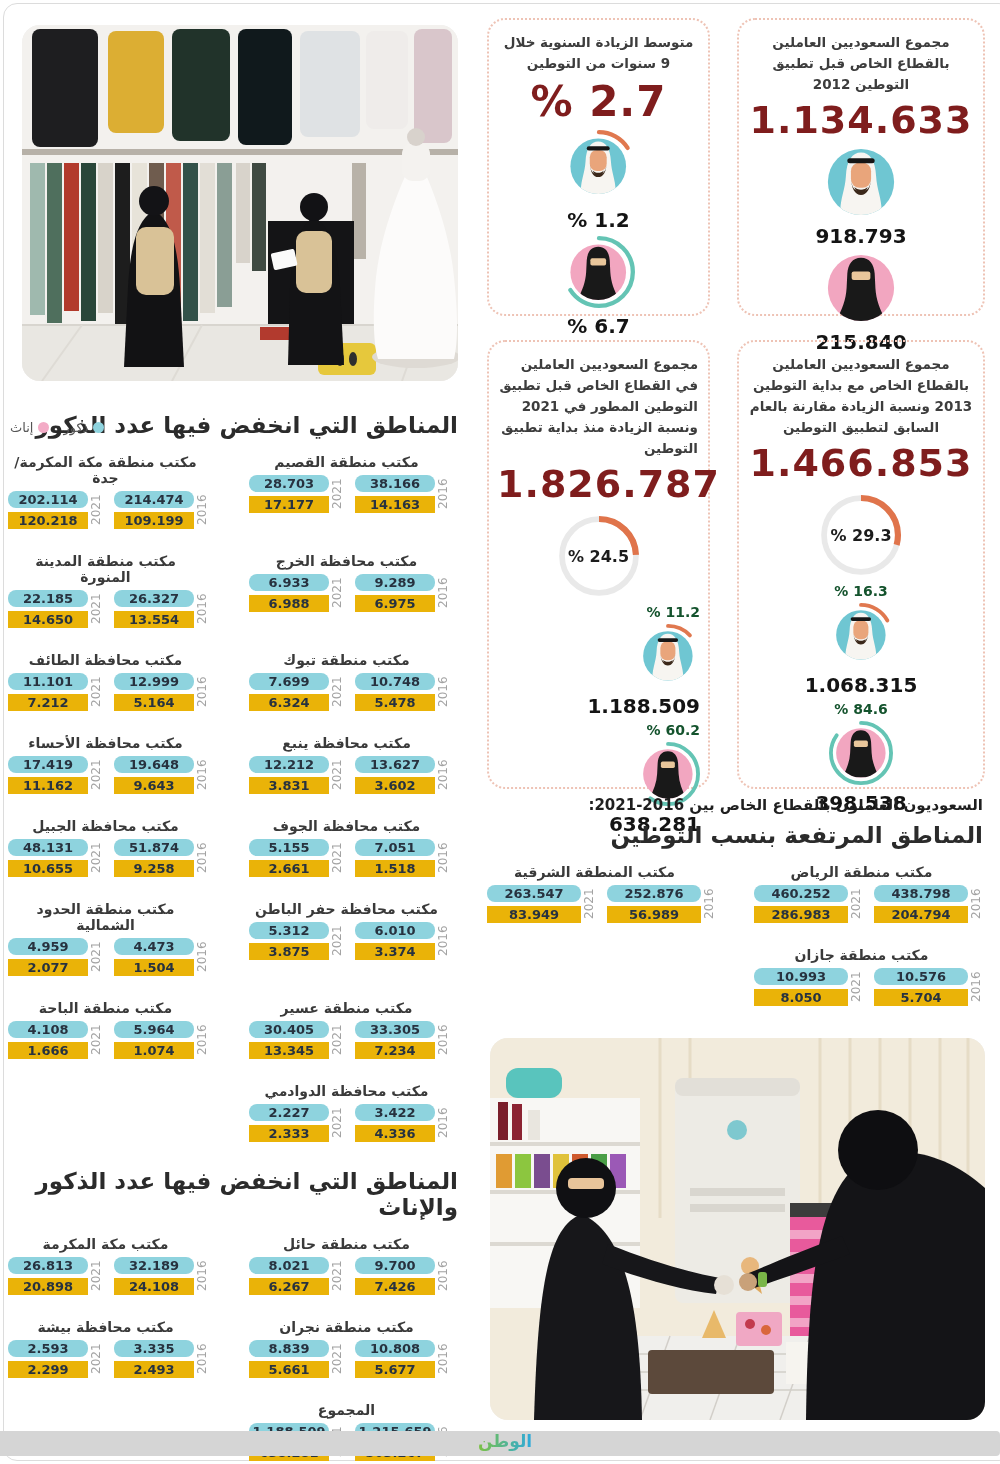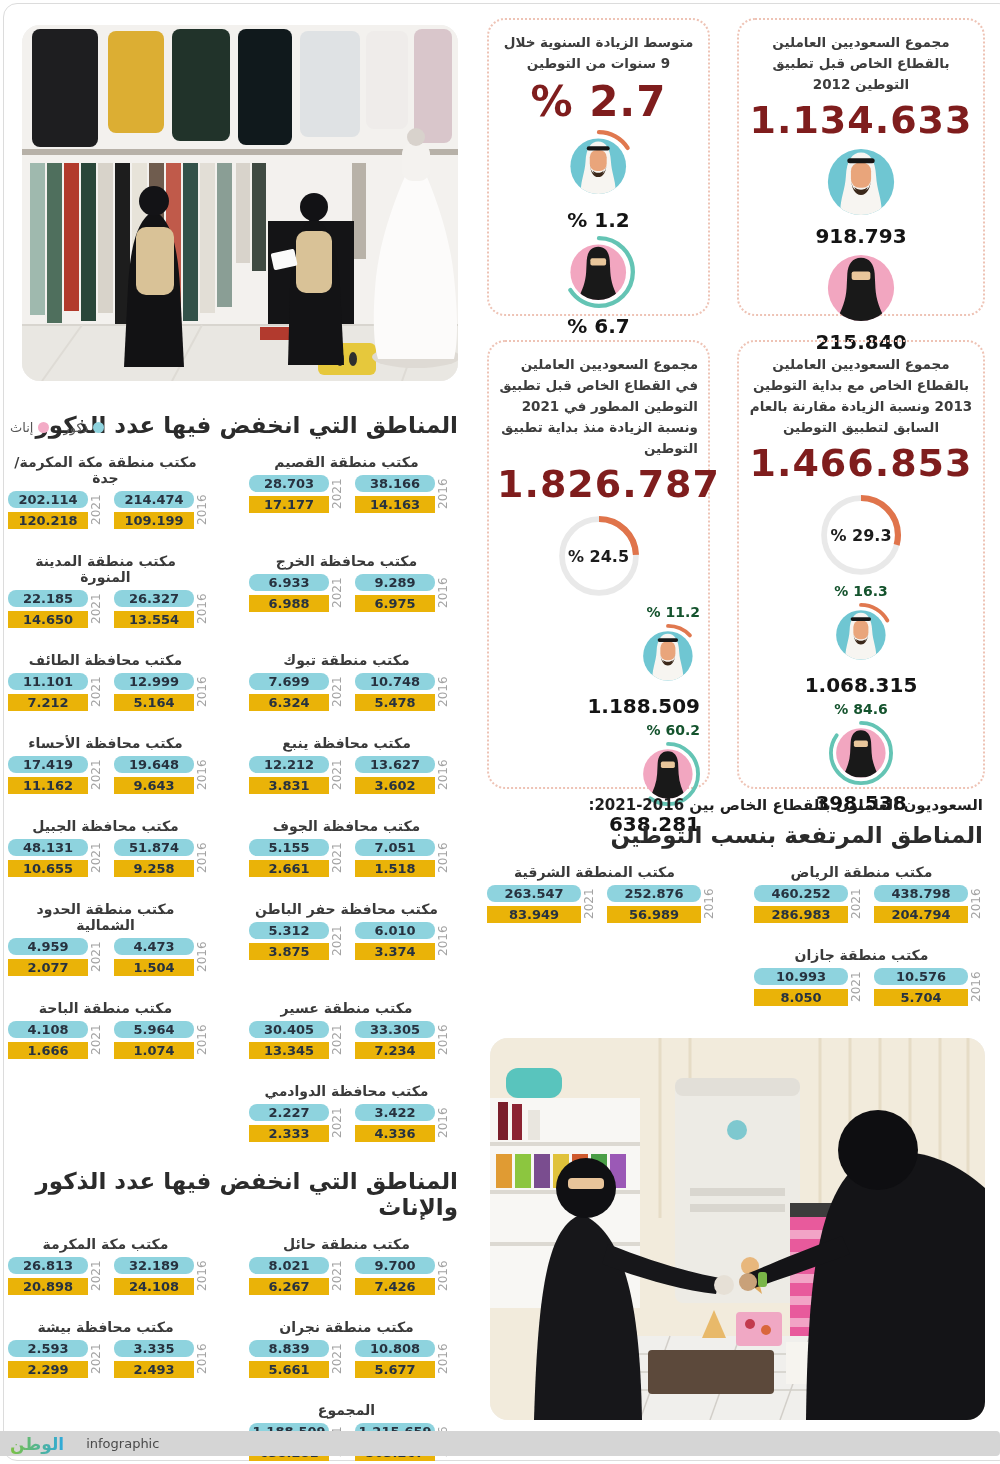--- a/index.html
+++ b/index.html
@@ -62,21 +62,21 @@
        font-size:13px;font-weight:700;color:#27323f;direction:ltr;}
   .bar.males{background:#8ed3de;border-radius:8px;}
   .bar.females{background:#eab308;}
   .yr{writing-mode:vertical-rl;transform:rotate(180deg);font-size:12px;color:#a3a3a3;
       display:flex;align-items:center;justify-content:center;width:16px;}
   .sec2{margin-top:26px;}
 
   
   .footer{position:absolute;left:0;top:1431px;width:1000px;height:25px;background:#d5d5d5;
           display:flex;align-items:center;padding-left:10px;box-sizing:border-box;gap:22px;
-          border-top-right-radius:4px;border-bottom-right-radius:4px;}
+          border-top-right-radius:4px;border-bottom-right-radius:4px;flex-direction:column;}
   .brand{font-size:17px;font-weight:800;direction:rtl;
          background:linear-gradient(90deg,#7cc142,#2da9dd);-webkit-background-clip:text;background-clip:text;
          color:transparent;}
   .brand-sub{font-size:13px;color:#4a4a4a;}
   .hidden-defs{position:absolute;width:0;height:0;overflow:hidden;}
 </style>
 </head>
 <body>
 
 <svg class="hidden-defs" aria-hidden="true">

